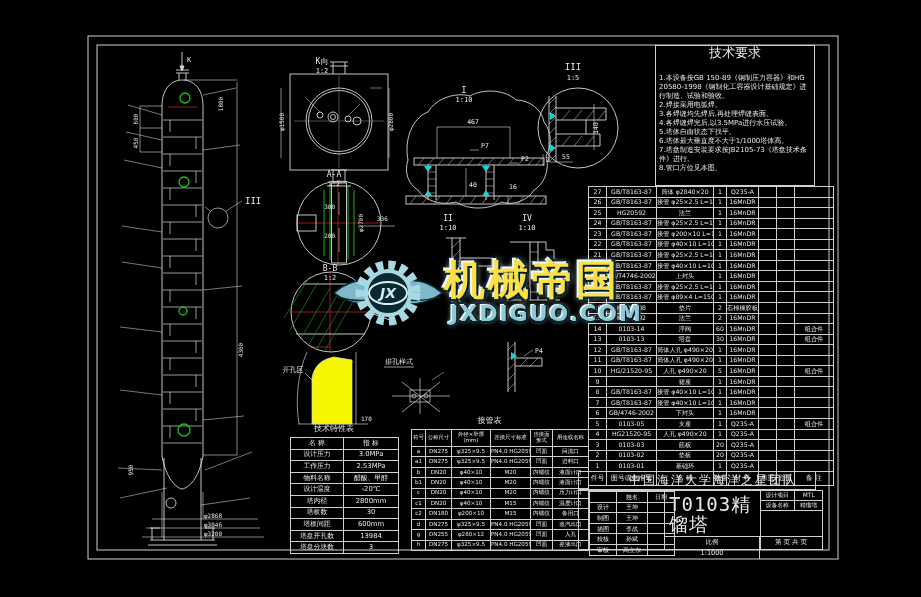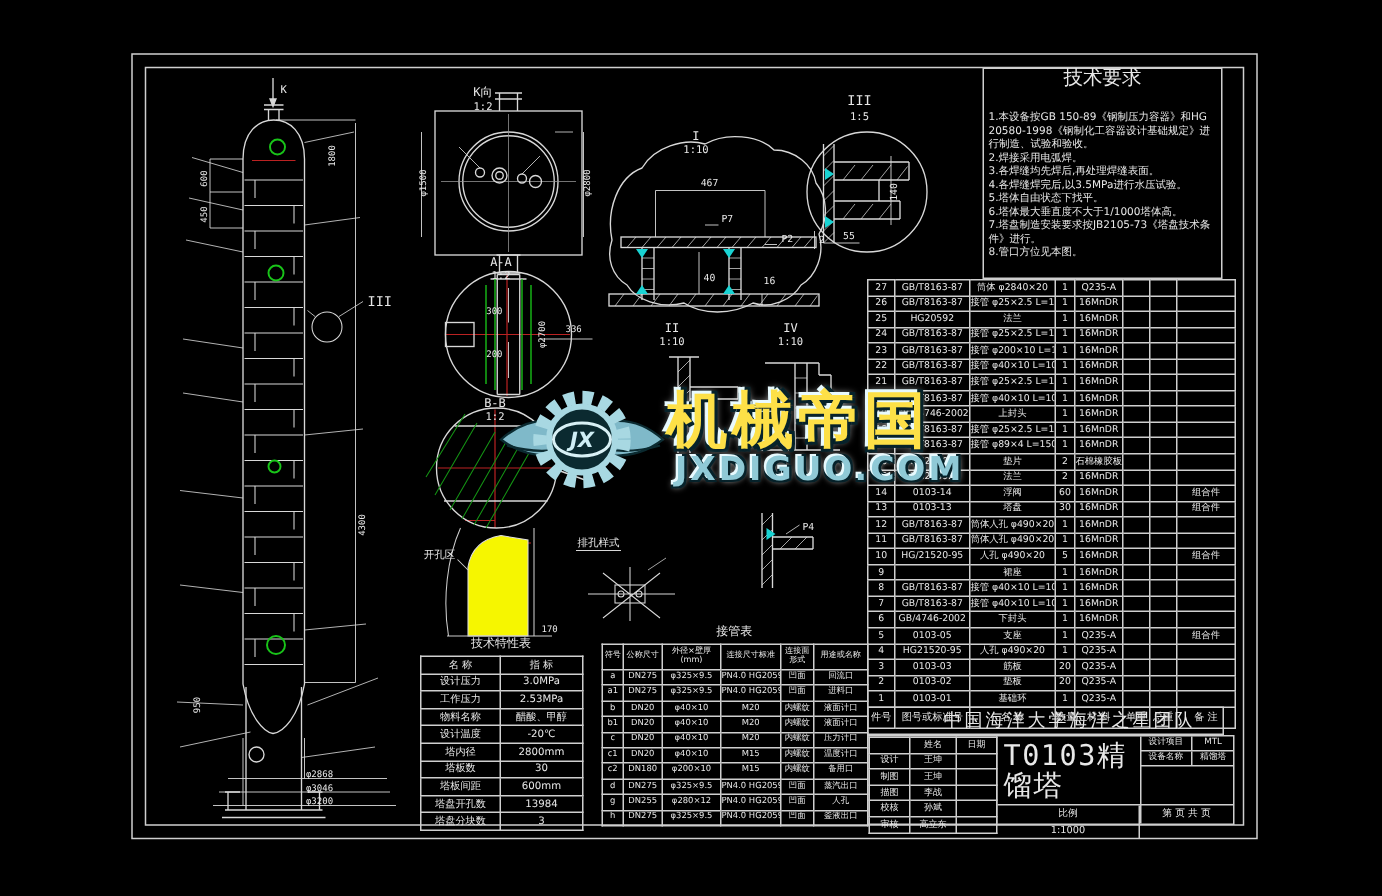--- a/index.html
+++ b/index.html
@@ -5,21 +5,21 @@
   html,body{margin:0;padding:0;background:#000;}
   #stage{position:relative;width:921px;height:597px;background:#000;overflow:hidden;
          font-family:"DejaVu Sans",sans-serif;color:#e8e8e8;}
   #linework{position:absolute;left:0;top:0;z-index:1;}
   .box{position:absolute;z-index:5;}
   
   #notes{left:655px;top:45px;width:160px;height:141px;border:1px solid #cfcfcf;
          font-size:7px;line-height:9px;padding:2px 3px;box-sizing:border-box;}
   #notes .t{text-align:center;font-size:13px;margin-bottom:17px;}
   
-  table.cad{border-collapse:collapse;table-layout:fixed;width:100%;}
+  table.cad{border-collapse:collapse;table-layout:fixed;width:100%;margin-left:10px;}
   table.cad td,table.cad th{border:0.8px solid #cfcfcf;font-weight:normal;
       font-size:6.3px;line-height:1;padding:0;text-align:center;color:#e8e8e8;
       overflow:hidden;white-space:nowrap;height:9.6px;}
   .ttl{position:absolute;z-index:5;text-align:center;font-size:8px;}
   
   #bom{left:578px;top:186px;width:245px;}
   #bom td{height:9.55px;font-size:6.2px;}
   #bom tr.hdr td{height:13px;font-size:6.8px;}
   
   #spec{left:280px;top:437px;width:108px;}

